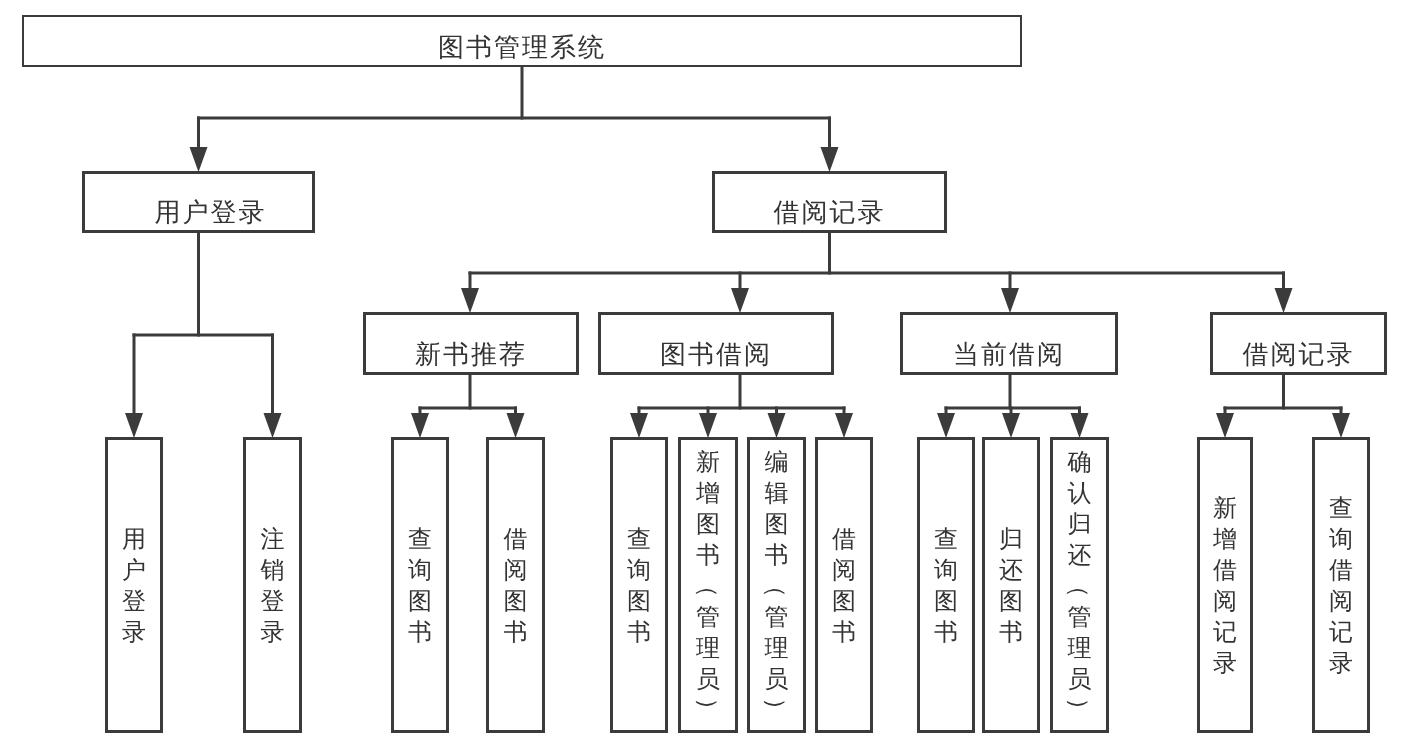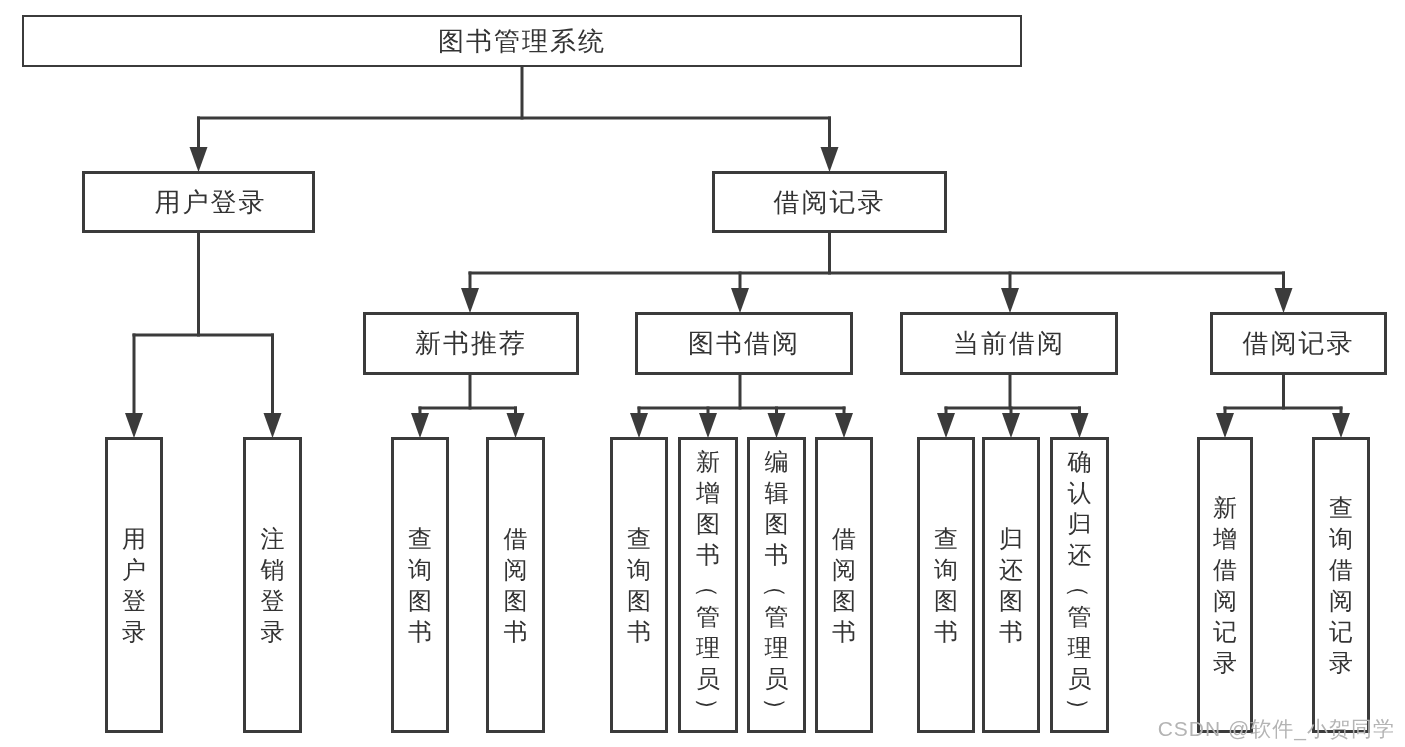--- a/index.html
+++ b/index.html
@@ -10,21 +10,21 @@
     font-family:"Liberation Sans","DejaVu Sans",sans-serif;
     overflow:hidden;
   }
   #wires{position:absolute;left:0;top:0;width:1405px;height:747px;z-index:1;}
   .node{
     position:absolute;
     box-sizing:border-box;
     background:#ffffff;
     border:3px solid #3b3b3b;
     display:flex;
-    align-items:center;
+    align-items:flex-end;
     justify-content:center;
     z-index:2;
     color:#333333;
   }
   .node.root{border-width:2px;}
   .node .hlabel{
     font-size:26px;
     letter-spacing:2px;
     white-space:nowrap;
     color:#333333;
@@ -115,21 +115,21 @@
       </div>
       <div class="node" style="left: 82px; top: 171px; width: 233px; height: 62px; padding-left: 24px;">
         <span class="hlabel">用户登录</span>
       </div>
       <div class="node" style="left: 712px; top: 171px; width: 235px; height: 62px;">
         <span class="hlabel">借阅记录</span>
       </div>
       <div class="node" style="left: 363px; top: 312px; width: 216px; height: 63px;">
         <span class="hlabel">新书推荐</span>
       </div>
-      <div class="node" style="left: 635px; top: 312px; width: 218px; height: 63px;">
+      <div class="node" style="left: 598px; top: 312px; width: 236px; height: 63px;">
         <span class="hlabel">图书借阅</span>
       </div>
       <div class="node" style="left: 900px; top: 312px; width: 218px; height: 63px;">
         <span class="hlabel">当前借阅</span>
       </div>
       <div class="node" style="left: 1172px; top: 312px; width: 177px; height: 63px; margin-left: 38px;">
         <span class="hlabel">借阅记录</span>
       </div>
       <div class="node vert" style="left: 105px; top: 437px; width: 58px; height: 296px;">
         <span class="vchar">用</span>
@@ -222,14 +222,13 @@
       </div>
       <div class="node vert" style="left: 1312px; top: 437px; width: 58px; height: 296px;">
         <span class="vchar">查</span>
         <span class="vchar">询</span>
         <span class="vchar">借</span>
         <span class="vchar">阅</span>
         <span class="vchar">记</span>
         <span class="vchar">录</span>
       </div>
     </div>
-  <div id="watermark">CSDN @软件_小贺同学</div>
 </div>
 
 </body></html>

